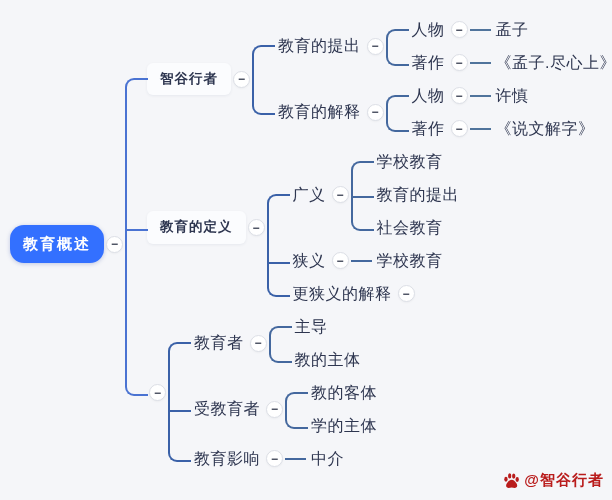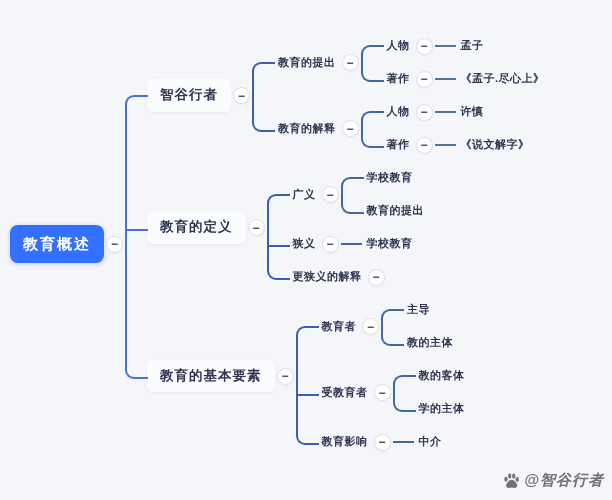--- a/index.html
+++ b/index.html
@@ -50,31 +50,31 @@
   }
   .child:not(:first-child):not(:last-child):not(:only-child)::after {
     content: ""; position: absolute; left: 0; top: 50%; bottom: 0;
     width: 0; border-left: 2px solid var(--lc);
   }
   
   .node { white-space: nowrap; color: var(--tc); line-height: 1.25; }
   .depth0 {
     background: var(--rootbg); color: var(--roottc);
     font-size: 15px; font-weight: 700; letter-spacing: 2px;
-    padding: 10px 13px; border-radius: 8px;
+    padding: 10px 13px; border-radius: 14px;
     box-shadow: 0 1px 4px rgba(30,60,160,.25);
   }
   .depth1 {
     background: var(--boxbg);
     font-size: 13.5px; font-weight: 700; letter-spacing: 1px;
     padding: 8px 13px; border-radius: 6px;
     box-shadow: 0 1px 3px rgba(40,60,100,.07);
   }
   .depthx {
-    font-size: 11px; font-weight: 700; letter-spacing: 0.5px;
+    font-size: 16px; font-weight: 400; letter-spacing: 0.5px;
     padding: 2px 4px;
   }
   .collapse {
     width: 17px; height: 17px; border-radius: 50%;
     background: #ffffff; border: 1px solid #dcdfe6; color: #3c4254;
     display: flex; align-items: center; justify-content: center;
     font-size: 12px; font-weight: 700; line-height: 1;
     margin-left: 2px; flex: 0 0 auto;
     box-shadow: 0 1px 2px rgba(0,0,0,.04);
   }
@@ -185,20 +185,25 @@
                       <div class="child">
                         <div class="row">
                           <div class="node depthx">学校教育</div>
                         </div>
                       </div>
                       <div class="child">
                         <div class="row">
                           <div class="node depthx">教育的提出</div>
                         </div>
                       </div>
+                      <div class="child">
+                        <div class="row">
+                          <div class="node depthx">社会教育</div>
+                        </div>
+                      </div>
                     </div>
                   </div>
                 </div>
                 <div class="child">
                   <div class="row">
                     <div class="node depthx">狭义</div>
                     <span class="collapse">−</span>
                     <div class="children" style="--lc: #44689e;">
                       <div class="child">
                         <div class="row">
@@ -212,21 +217,20 @@
                   <div class="row">
                     <div class="node depthx">更狭义的解释</div>
                     <span class="collapse">−</span>
                   </div>
                 </div>
               </div>
             </div>
           </div>
           <div class="child">
             <div class="row">
-              <div class="node depth1">教育的基本要素</div>
               <span class="collapse">−</span>
               <div class="children" style="--lc: #3a61a8;">
                 <div class="child">
                   <div class="row">
                     <div class="node depthx">教育者</div>
                     <span class="collapse">−</span>
                     <div class="children" style="--lc: #44689e;">
                       <div class="child">
                         <div class="row">
                           <div class="node depthx">主导</div>
@@ -271,21 +275,21 @@
                     </div>
                   </div>
                 </div>
               </div>
             </div>
           </div>
         </div>
       </div>
     </div>
 
-  <div class="watermark" style="color: #737373; font-style: italic;">
+  <div class="watermark" style="color: #b91c1c;">
     <span>
       <svg width="19" height="19" viewBox="0 0 24 24" fill="currentColor" style="color:inherit">
         <ellipse cx="5" cy="10.5" rx="2.1" ry="3.1"></ellipse>
         <ellipse cx="9.7" cy="6.2" rx="2.1" ry="3.3"></ellipse>
         <ellipse cx="14.8" cy="6.4" rx="2.1" ry="3.3"></ellipse>
         <ellipse cx="19.2" cy="10.7" rx="2.1" ry="3.1"></ellipse>
         <path d="M12.2 11c-2.6 0-4.3 2.2-5.5 3.8-1 1.3-1.6 2.4-1.5 3.7.1 1.6 1.4 2.9 3.2 2.9 1.4 0 2.4-.6 3.8-.6s2.4.6 3.8.6c1.8 0 3.1-1.3 3.2-2.9.1-1.3-.5-2.4-1.5-3.7-1.2-1.6-2.9-3.8-5.5-3.8z"></path>
       </svg>
     </span>
     <span>@智谷行者</span>

